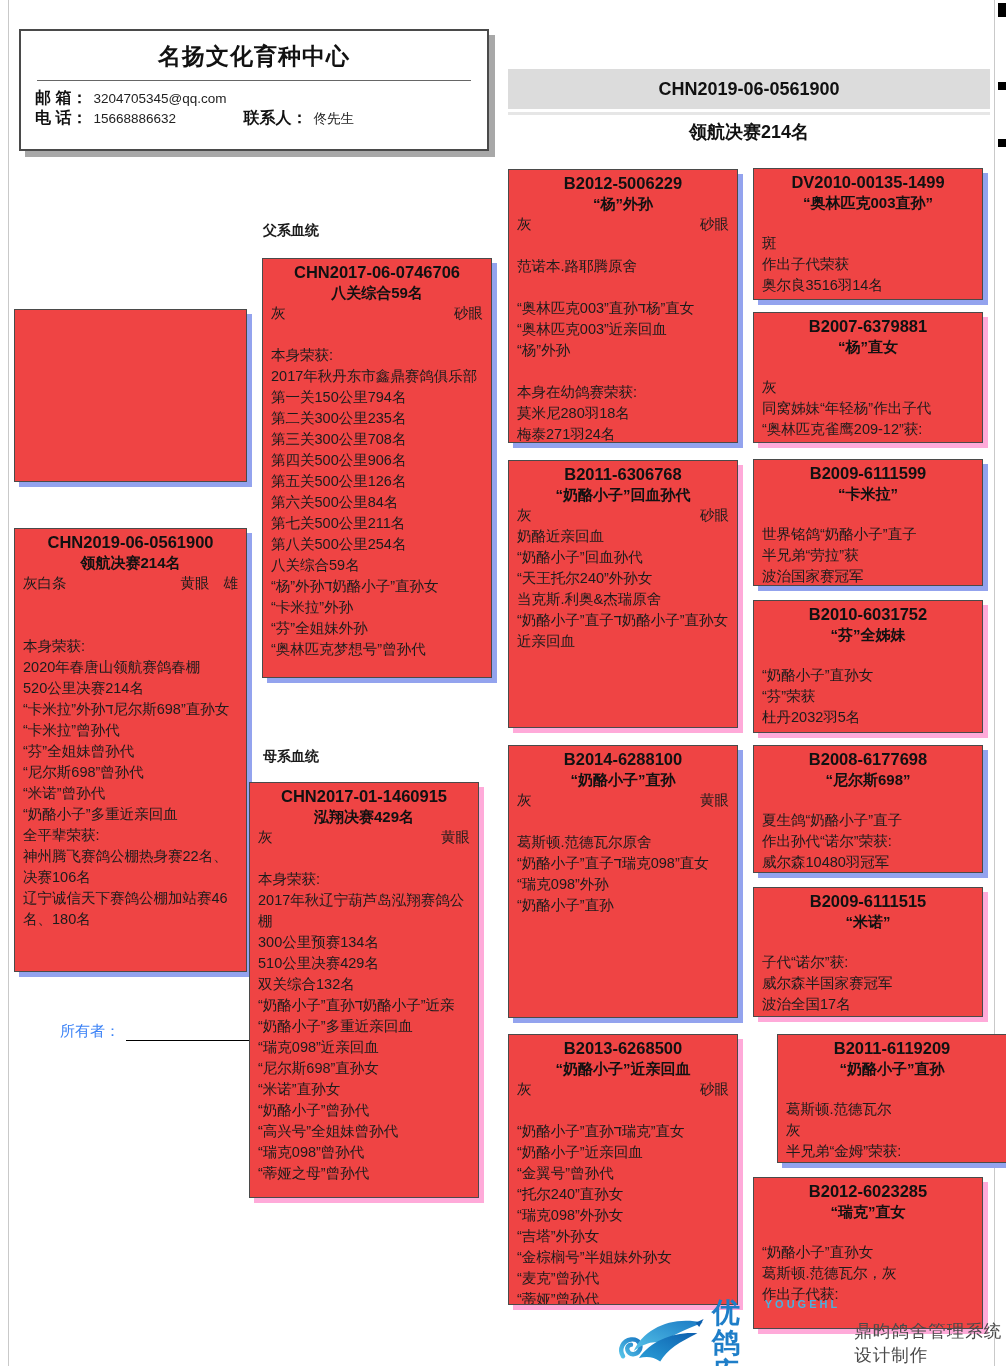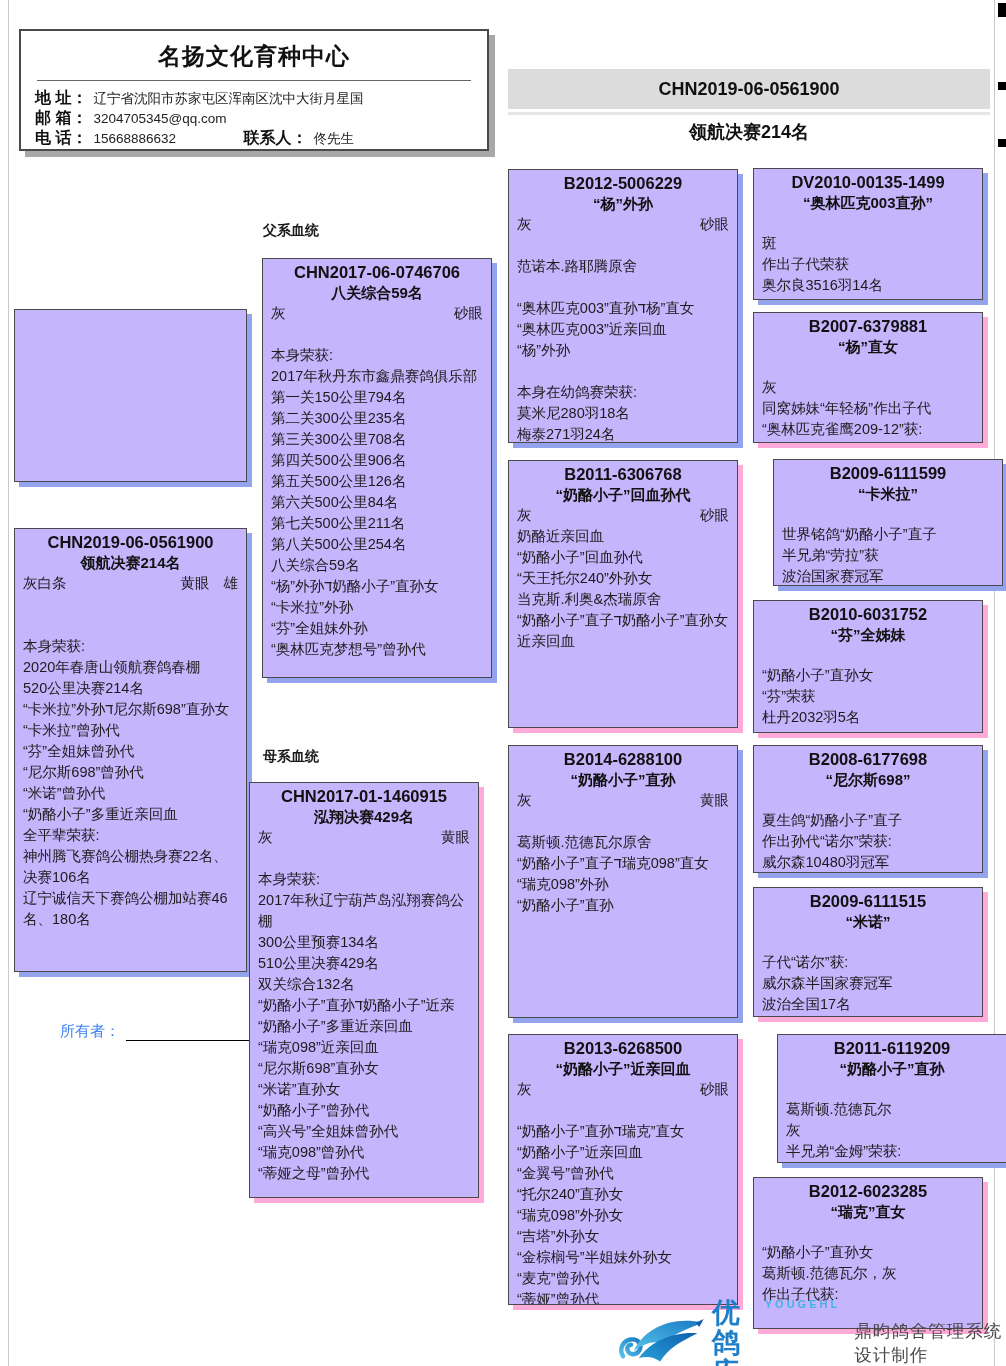--- a/index.html
+++ b/index.html
@@ -37,21 +37,21 @@
     background:var(--barbg);display:flex;align-items:center;justify-content:center;
     font-weight:bold;font-size:18px;
   }
   .ring-bar-underline{position:absolute;left:508px;top:112px;width:482px;height:3px;background:#e6e6e6;}
   .race-title{
     position:absolute;left:508px;top:120px;width:482px;text-align:center;
     font-weight:bold;font-size:18px;
   }
   
   .pbox{
-    position:absolute;background:#c4b5fd;border:1.5px solid #4a4a4a;
+    position:absolute;background:#ef4444;border:1.5px solid #4a4a4a;
     padding:3px 8px 2px 8px;overflow:hidden;
   }
   .pbox.male{box-shadow:5px 5px 0 0 var(--male);}
   .pbox.female{box-shadow:5px 5px 0 0 var(--female);}
   .pbox .ring{text-align:center;font-weight:bold;font-size:16.5px;line-height:21px;}
   .pbox .name{text-align:center;font-weight:bold;font-size:15px;line-height:20px;}
   .pbox .traits{display:flex;justify-content:space-between;font-size:14.5px;line-height:21px;color:#1c1c1c;}
   .pbox .traits .right span{margin-left:14px;}
   .pbox .body{font-size:14.5px;line-height:21px;color:#1c1c1c;white-space:pre-line;}
   .gg-body{margin-top:20px;}
@@ -72,24 +72,20 @@
 
 <div class="vline" style="left:8px;"></div>
 <div class="vline" style="left:994px;"></div>
 <div class="edge-mark" style="left:998px;top:3px;width:8px;height:14px;"></div>
 <div class="edge-mark" style="left:998px;top:82px;width:8px;height:8px;"></div>
 <div class="edge-mark" style="left:998px;top:139px;width:8px;height:8px;"></div>
 
 <div class="company">
   <div class="company-title">名扬文化育种中心</div>
   <div class="company-divider"></div>
-  <div class="company-row">
-    <span class="company-label">地 址：</span>
-    <span class="company-value">辽宁省沈阳市苏家屯区浑南区沈中大街月星国</span>
-  </div>
   <div class="company-row">
     <span class="company-label">邮 箱：</span>
     <span class="company-value">3204705345@qq.com</span>
   </div>
   <div class="company-row">
     <span class="company-label">电 话：</span>
     <span class="company-value phone">15668886632</span>
     <span class="company-label">联系人：</span>
     <span class="company-value">佟先生</span>
   </div>
@@ -259,21 +255,21 @@
 </div>
 
 <div class="pbox female" style="left:753px;top:312px;width:230px;height:131px;">
   <div class="ring">B2007-6379881</div>
   <div class="name">“杨”直女</div>
   <div class="body gg-body">灰
 同窝姊妹“年轻杨”作出子代
 “奥林匹克雀鹰209-12”获:</div>
 </div>
 
-<div class="pbox male" style="left:753px;top:459px;width:230px;height:127px;margin-left:20px;">
+<div class="pbox male" style="left:753px;top:459px;width:230px;height:127px;">
   <div class="ring">B2009-6111599</div>
   <div class="name">“卡米拉”</div>
   <div class="body gg-body">世界铭鸽“奶酪小子”直子
 半兄弟“劳拉”获
 波治国家赛冠军</div>
 </div>
 
 <div class="pbox female" style="left:753px;top:600px;width:230px;height:133px;">
   <div class="ring">B2010-6031752</div>
   <div class="name">“芬”全姊妹</div>

